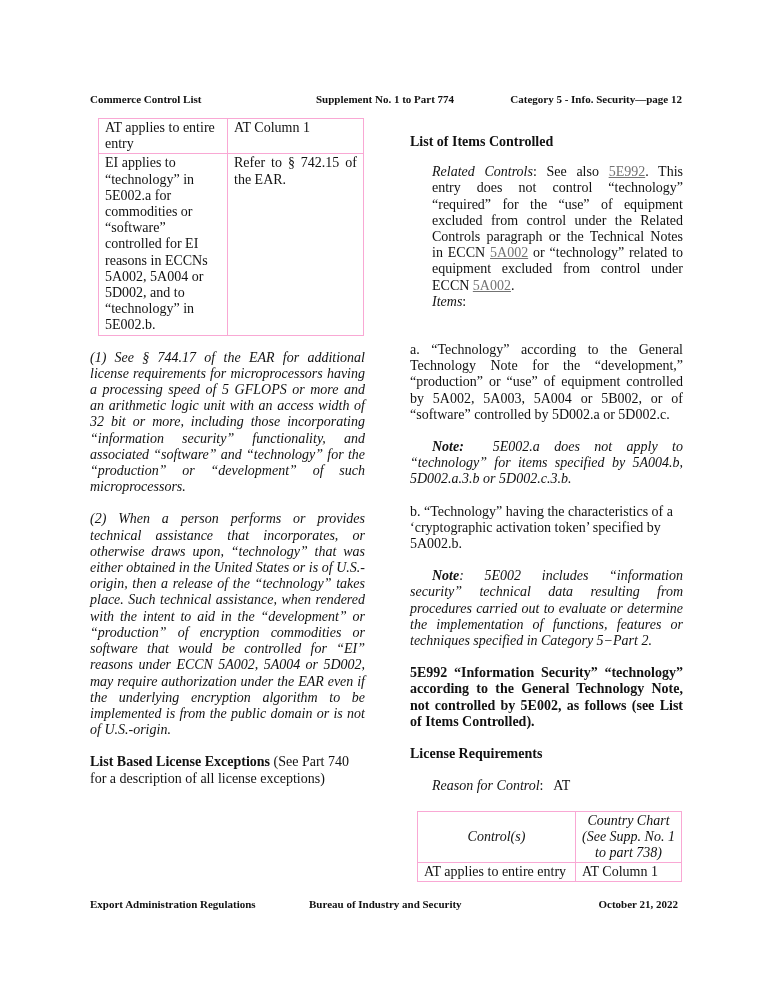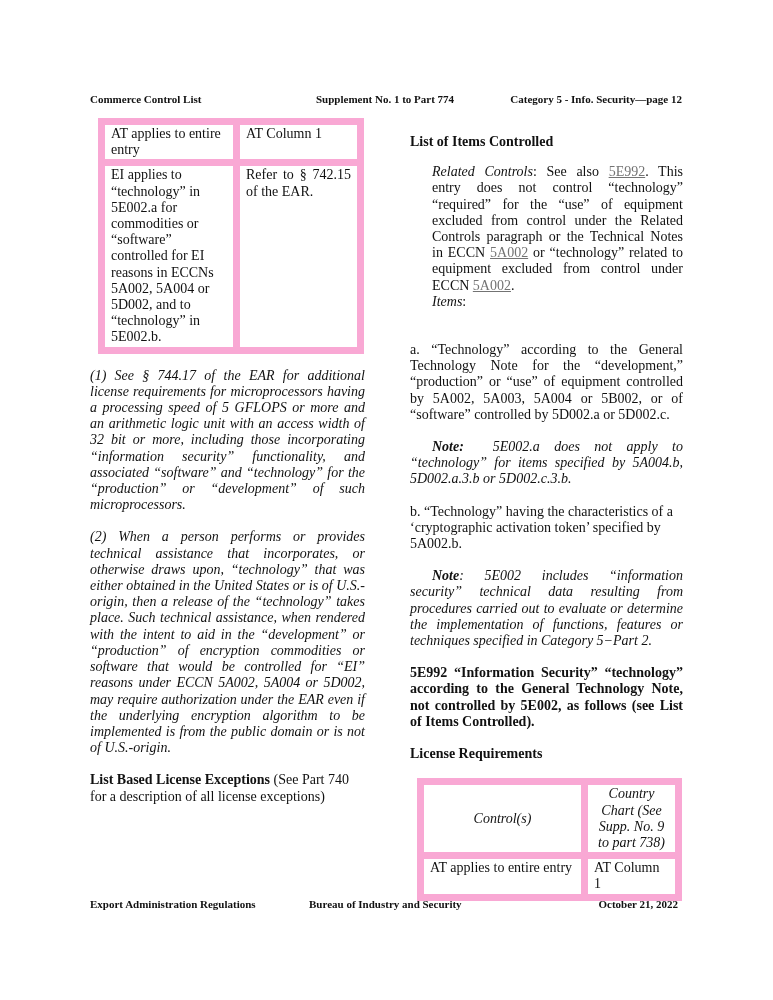--- a/index.html
+++ b/index.html
@@ -6,21 +6,21 @@
   body { width: 773px; height: 1000px; position: relative; font-family: "Liberation Serif", serif; color: #111; overflow: hidden; }
   .hdr { position: absolute; top: 93px; font-weight: bold; font-size: 11px; white-space: nowrap; }
   .ftr { position: absolute; top: 898px; font-weight: bold; font-size: 11px; white-space: nowrap; }
   .col { position: absolute; font-size: 14px; line-height: 16.2px; }
   .left { left: 90px; width: 275px; }
   .right { left: 410px; width: 273px; }
   .j { text-align: justify; }
   .i { font-style: italic; }
   .b { font-weight: bold; }
   table.t { border-collapse: collapse; font-size: 14px; line-height: 16.2px; }
-  table.t td { border: 7px solid #f9a8d4; vertical-align: top; padding: 1px 6px 1px 6px; }
+  table.t td { border: 1px solid #f9a8d4; vertical-align: top; padding: 1px 6px 1px 6px; }
   a.lnk { color: #737373; text-decoration: underline; }
   .indent { padding-left: 22px; }
   .p { margin: 0; }
   .lb { display: flex; }
   .lb .k { width: 46px; flex: none; font-style: italic; }
   .lb .v { flex: 1; text-align: justify; }
 </style>
 </head>
 <body>
 
@@ -68,26 +68,27 @@
   <p class="p j i" style="margin-top:16px; text-indent:22px;"><span class="b">Note:</span><span style="white-space:pre-wrap;">  5E002.a does not apply to “technology” for items specified by 5A004.b, 5D002.a.3.b or 5D002.c.3.b.</span></p>
 
   <p class="p" style="margin-top:16px;">b. “Technology” having the characteristics of a ‘cryptographic activation token’ specified by 5A002.b.</p>
 
   <p class="p j i" style="margin-top:16px; text-indent:22px;"><span class="b">Note</span><span>: 5E002 includes “information security” technical data resulting from procedures carried out to evaluate or determine the implementation of functions, features or techniques specified in Category 5−Part 2.</span></p>
 
   <p class="p j b" style="margin-top:16px;">5E992 “Information Security” “technology” according to the General Technology Note, not controlled by 5E002, as follows (see List of Items Controlled).</p>
 
   <p class="p b" style="margin-top:16px;">License Requirements</p>
 
+  <p class="p indent" style="margin-top:16px;"><span class="i">Reason for Control</span><span style="white-space:pre;">:   AT</span></p>
 
   <table class="t" style="margin-top:16px; margin-left:7px; width:265px;">
     <tbody>
         <tr>
       <td class="i" style="vertical-align:middle; text-align:center; width:145px;">Control(s)</td>
-      <td class="i" style="text-align:center;">Country Chart (See Supp. No. 9 to part 738)</td>
+      <td class="i" style="text-align:center;">Country Chart (See Supp. No. 1 to part 738)</td>
     </tr>
     <tr>
       <td>AT applies to entire entry</td>
       <td>AT Column 1</td>
     </tr>
   </tbody>
     </table>
 </div>
 
 <div class="ftr" style="left:90px;">Export Administration Regulations</div>

